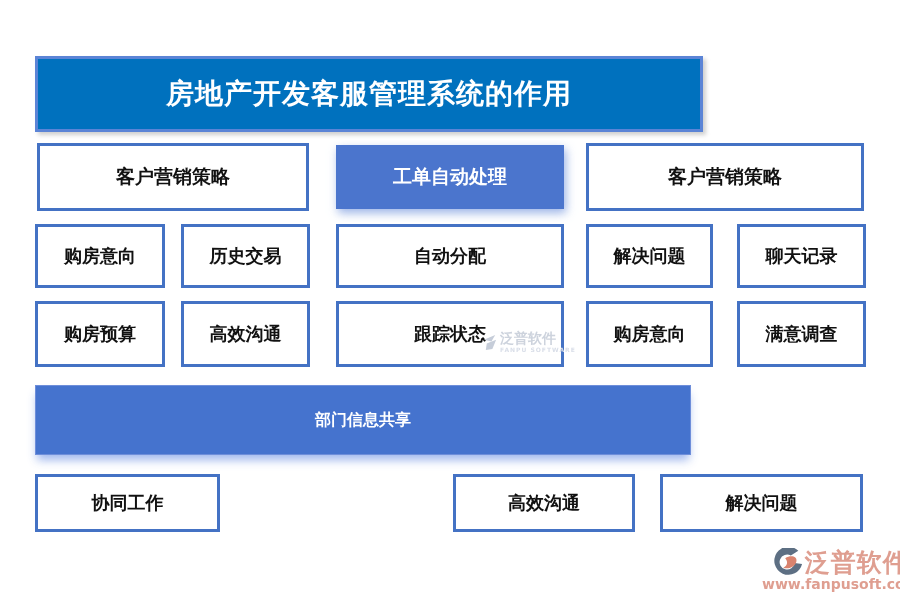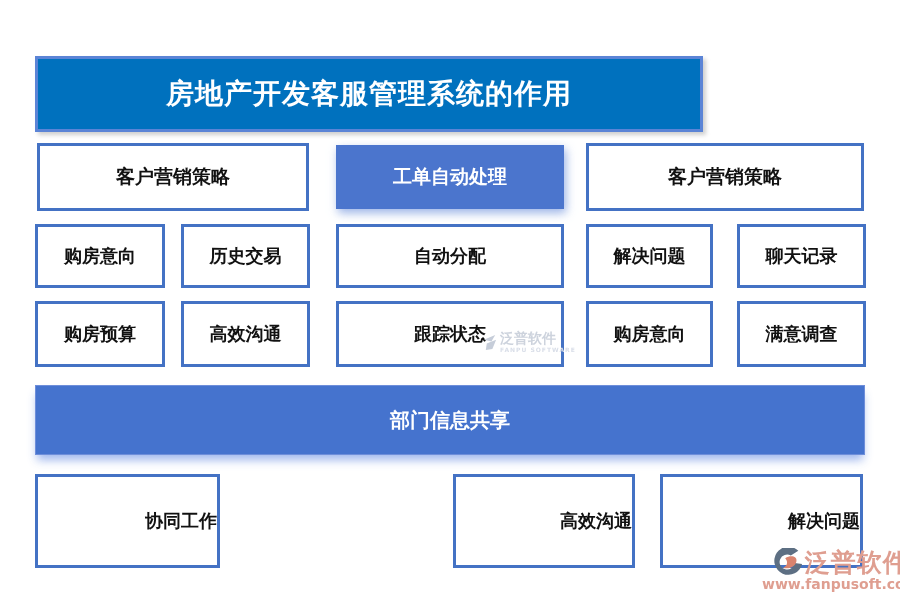--- a/index.html
+++ b/index.html
@@ -6,25 +6,25 @@
   body{width:900px;height:600px;font-family:"DejaVu Sans","Liberation Sans",sans-serif;}
   .canvas{position:relative;width:900px;height:600px;background:#fff;overflow:hidden;}
 
   .banner{position:absolute;box-sizing:border-box;display:flex;align-items:center;justify-content:center;
           color:#fff;font-weight:700;}
   .title-banner{left:35px;top:56px;width:668px;height:76px;
           background:var(--title-banner-fill,#0071BE);
           border:3px solid var(--title-banner-border,#5B84D6);
           box-shadow:3px 3px 4px rgba(150,150,150,.45);
           font-size:28px;letter-spacing:1px;}
-  .dept-banner{left:35px;top:385px;width:830px;height:70px;
+  .dept-banner{left:35px;top:385px;width:656px;height:70px;
           background:var(--dept-banner-fill,#4573CE);
           border:1px solid #6e8eda;
           box-shadow:0 7px 9px -2px rgba(150,175,235,.9);
-          font-size:20px;align-items:center;}
+          font-size:16px;align-items:center;}
 
   .node{position:absolute;box-sizing:border-box;background:#fff;
         border:3px solid var(--node-border,#4472C4);
         display:flex;align-items:center;justify-content:center;
         font-weight:700;font-size:19px;color:var(--text-dark,#111);}
   .node.small{font-size:18px;}
   .node.highlight{background:var(--highlight-fill,#4B75CD);color:#fff;border:none;
         box-shadow:2px 4px 9px rgba(130,160,225,.8);}
 
   
@@ -35,21 +35,21 @@
   
   .r3{top:224px;height:64px;}
   .r4{top:301px;height:66px;}
   .c1{left:35px;width:130px;align-items:center;}
   .c2{left:181px;width:129px;}
   .cmid{left:336px;width:228px;}
   .c3{left:586px;width:127px;}
   .c4{left:737px;width:129px;}
 
   
-  .r6{top:474px;height:94px;justify-content:flex-end;}
+  .r6{top:474px;height:58px;}
   .b1{left:35px;width:185px;}
   .b2{left:243px;width:185px;}
   .b3{left:453px;width:182px;}
   .b4{left:660px;width:203px;}
 
   
   .watermark{position:absolute;left:483px;top:331px;display:flex;align-items:flex-start;
              color:var(--watermark-gray,#CDD3DD);pointer-events:none;}
   .watermark .wm-glyph{width:15px;height:17px;margin:3px 2px 0 0;}
   .watermark .wm-name{font-size:14px;font-weight:700;line-height:15px;}

